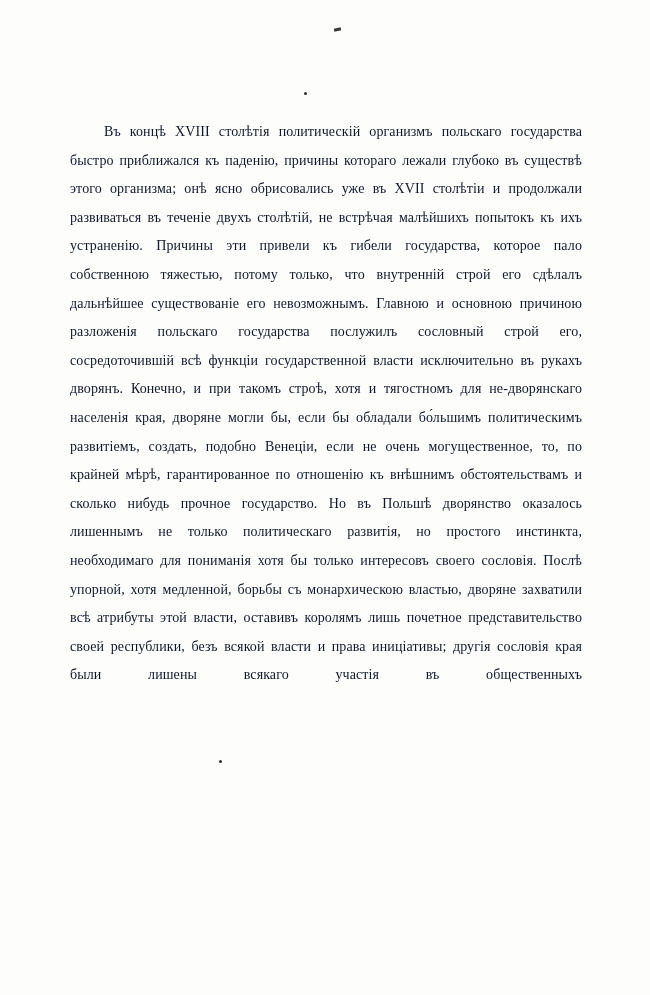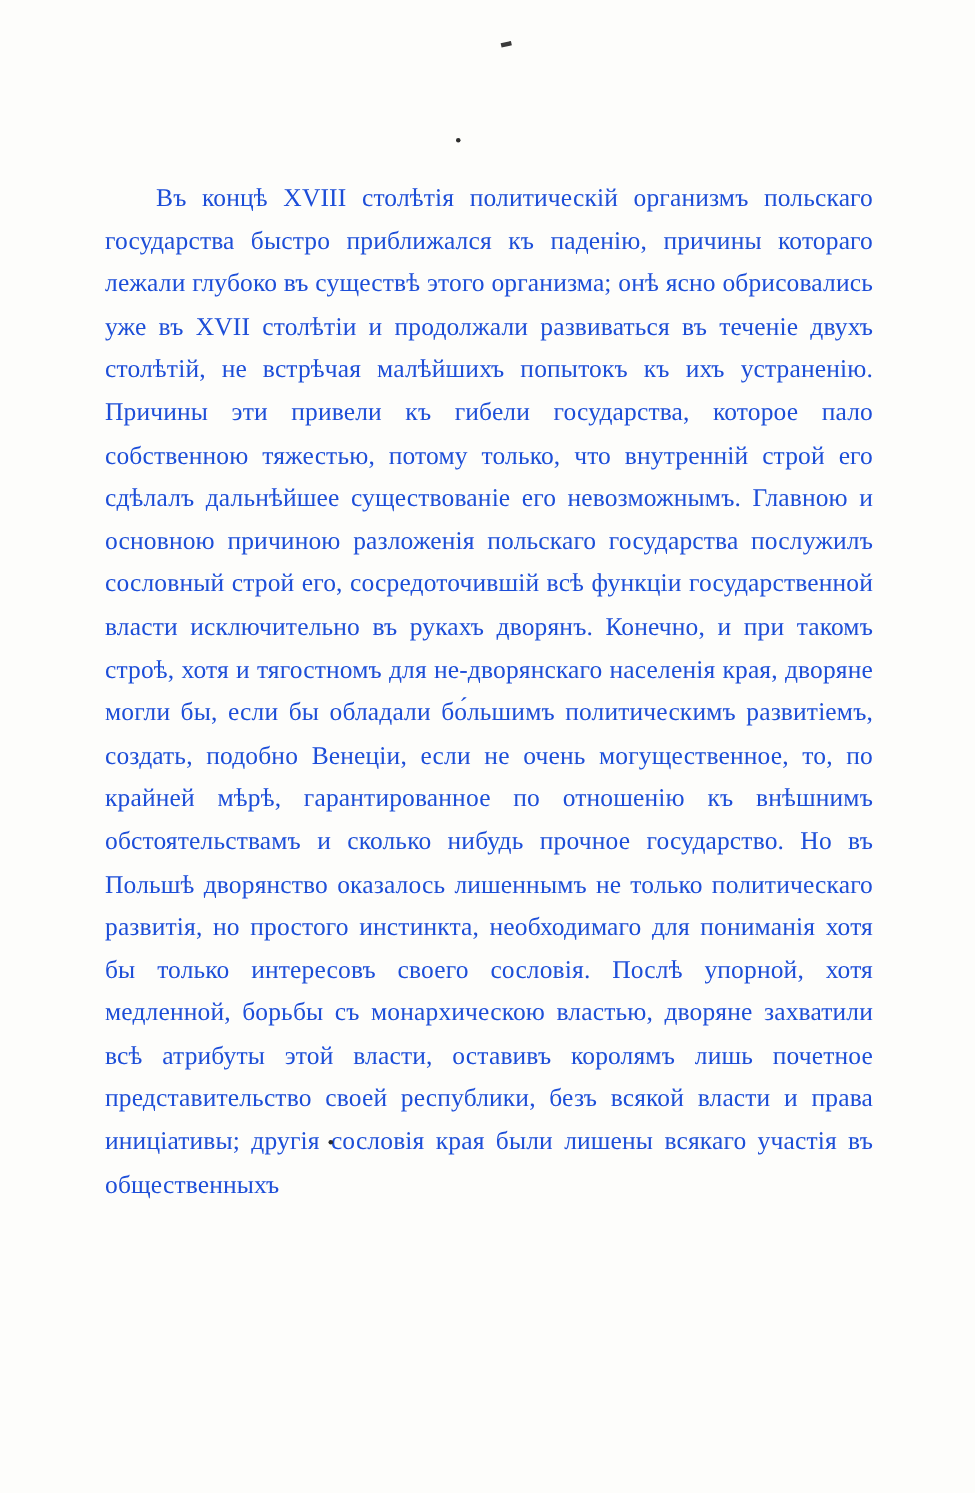--- a/index.html
+++ b/index.html
@@ -50,24 +50,24 @@
     border-radius: 50%;
     background: #2d2d2d;
   }
   .text-block {
     position: absolute;
     left: 70px;
     top: 118px;
     width: 512px;
     text-align: justify;
     text-justify: inter-word;
-    font-size: 17px;
+    font-size: 14px;
     line-height: 28.6px;
     letter-spacing: 0.1px;
-    color: #1d4ed8;
+    color: #0f172a;
     -webkit-font-smoothing: none;
   }
   .text-block p {
     margin: 0;
     text-indent: 34px;
     text-align: justify;
   }
   .text-block p:last-child {
     text-align-last: justify;
   }

